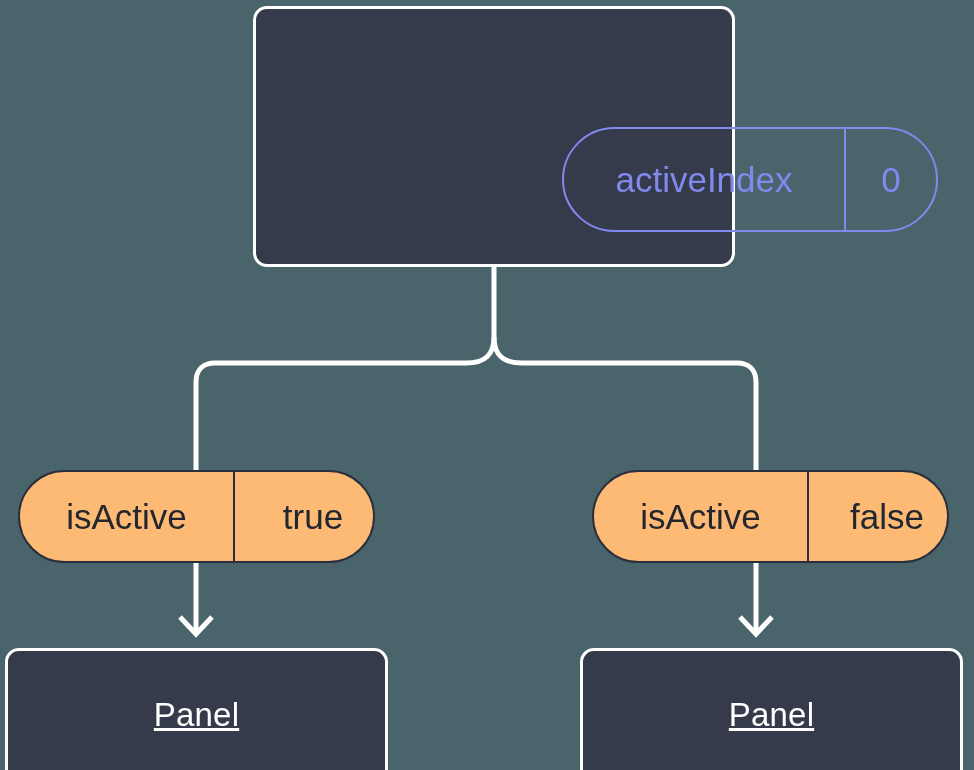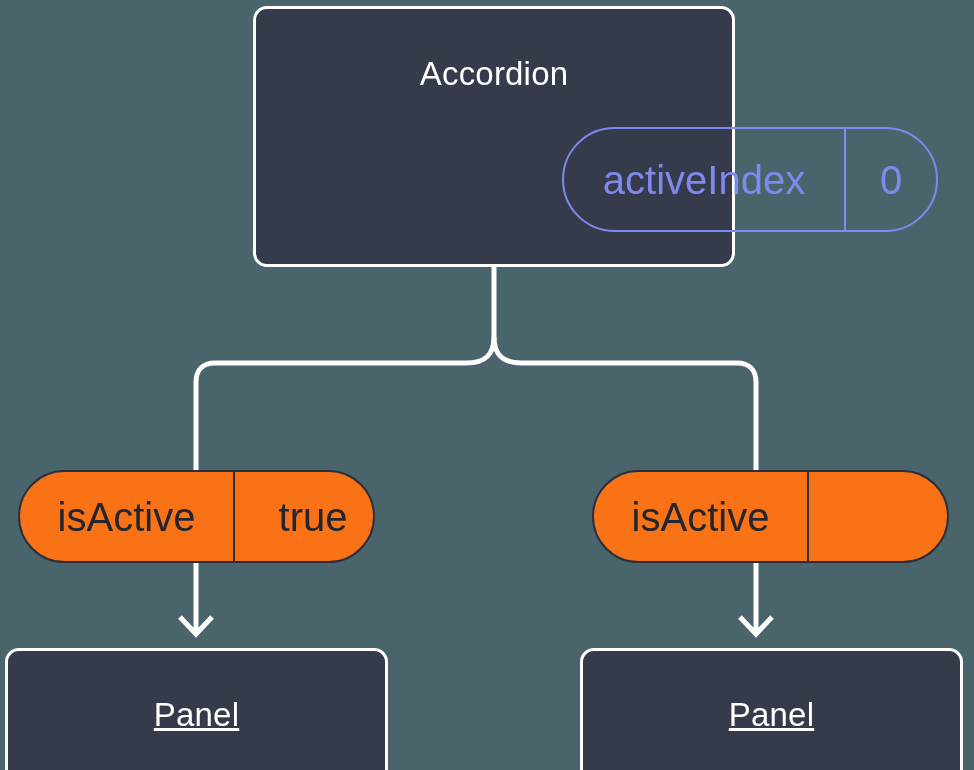--- a/index.html
+++ b/index.html
@@ -74,21 +74,21 @@
     display: flex;
     align-items: stretch;
     border-radius: 999px;
     overflow: hidden;
     white-space: nowrap;
   }
   .pill-key, .pill-val {
     display: flex;
     align-items: center;
     justify-content: center;
-    font-size: 40px;
+    font-size: 35px;
     font-weight: 400;
     line-height: 1;
   }
 
   
   #accordion-state {
     left: 306px;
     top: 118px;
     width: 376px;
     height: 105px;
@@ -103,21 +103,21 @@
   #accordion-state .pill-val {
     flex: 1;
     color: #8289ee;
   }
 
   
   .pill-filled {
     top: 470px;
     width: 357px;
     height: 93px;
-    background: #f97316;
+    background: #fdba74;
     border: 2px solid #2b2f3d;
   }
   .pill-filled .pill-key {
     width: 213px;
     color: #23262f;
     border-right: 2px solid #2b2f3d;
   }
   .pill-filled .pill-val {
     flex: 1;
     color: #23262f;
@@ -143,34 +143,34 @@
       <path d="M 756 563 L 756 634"></path>
     </g>
 
     <g fill="none" stroke="#ffffff" stroke-width="5" stroke-linecap="butt" stroke-linejoin="miter">
       <path d="M 180 617 L 196 634 L 212 617"></path>
       <path d="M 740 617 L 756 634 L 772 617"></path>
     </g>
   </svg>
 
   <div class="node" id="accordion-node">
-    <div class="node-title">Accordion</div>
     <div class="pill" id="accordion-state">
       <div class="pill-key">activeIndex</div>
       <div class="pill-val">0</div>
     </div>
   </div>
 
   <div class="pill pill-filled" id="pill-left">
     <div class="pill-key">isActive</div>
     <div class="pill-val">true</div>
   </div>
 
   <div class="pill pill-filled" id="pill-right">
     <div class="pill-key">isActive</div>
+    <div class="pill-val">false</div>
   </div>
 
   <div class="node panel-node" id="panel-left">
     <div class="node-title">Panel</div>
   </div>
 
   <div class="node panel-node" id="panel-right">
     <div class="node-title">Panel</div>
   </div>
 

